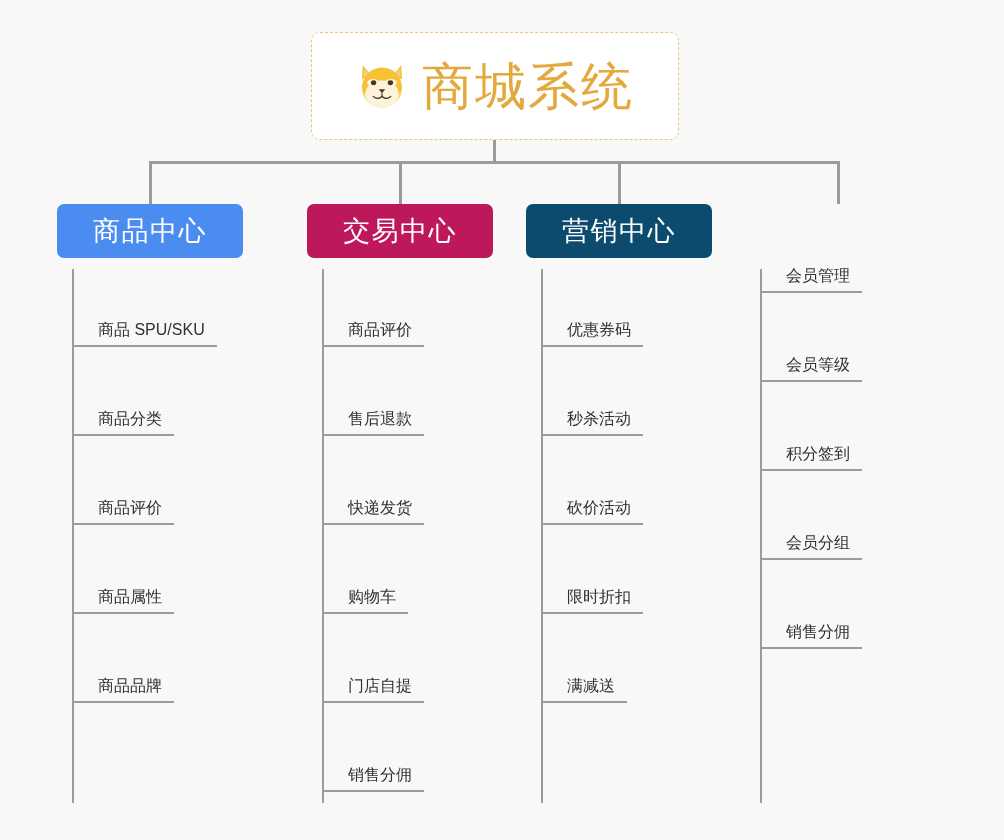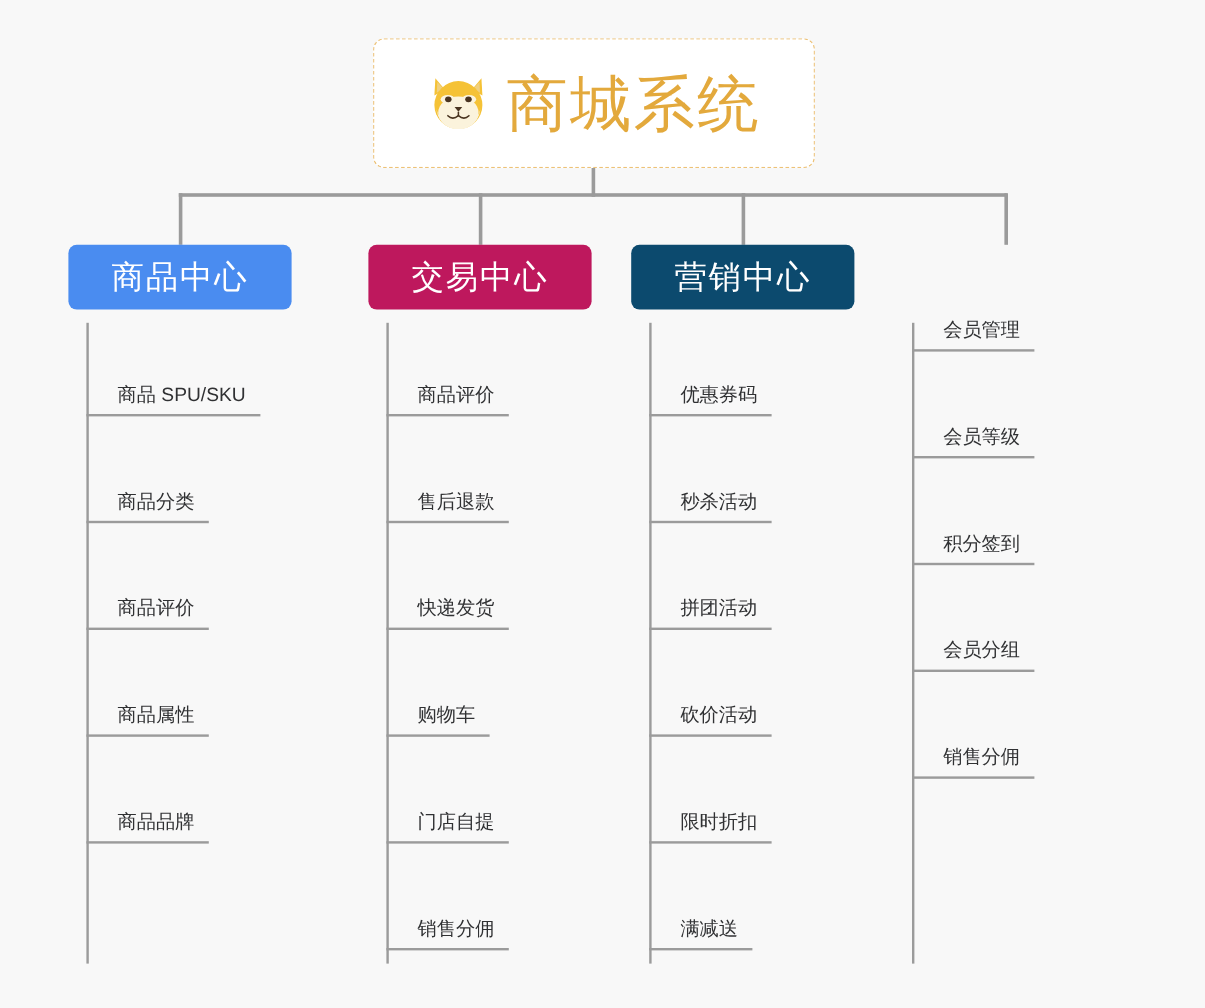--- a/index.html
+++ b/index.html
@@ -211,23 +211,20 @@
     </div>
     <div class="leaf-rail" style="height: 534px;"></div>
     <ul class="leaf-list">
       <li class="leaf-item">
           <span class="leaf-text">优惠券码</span>
         </li>
       <li class="leaf-item">
           <span class="leaf-text">秒杀活动</span>
         </li>
       <li class="leaf-item">
-          <span class="leaf-text">拼团活动</span>
-        </li>
-      <li class="leaf-item">
           <span class="leaf-text">砍价活动</span>
         </li>
       <li class="leaf-item">
           <span class="leaf-text">限时折扣</span>
         </li>
       <li class="leaf-item">
           <span class="leaf-text">满减送</span>
         </li>
     </ul>
   </div>

